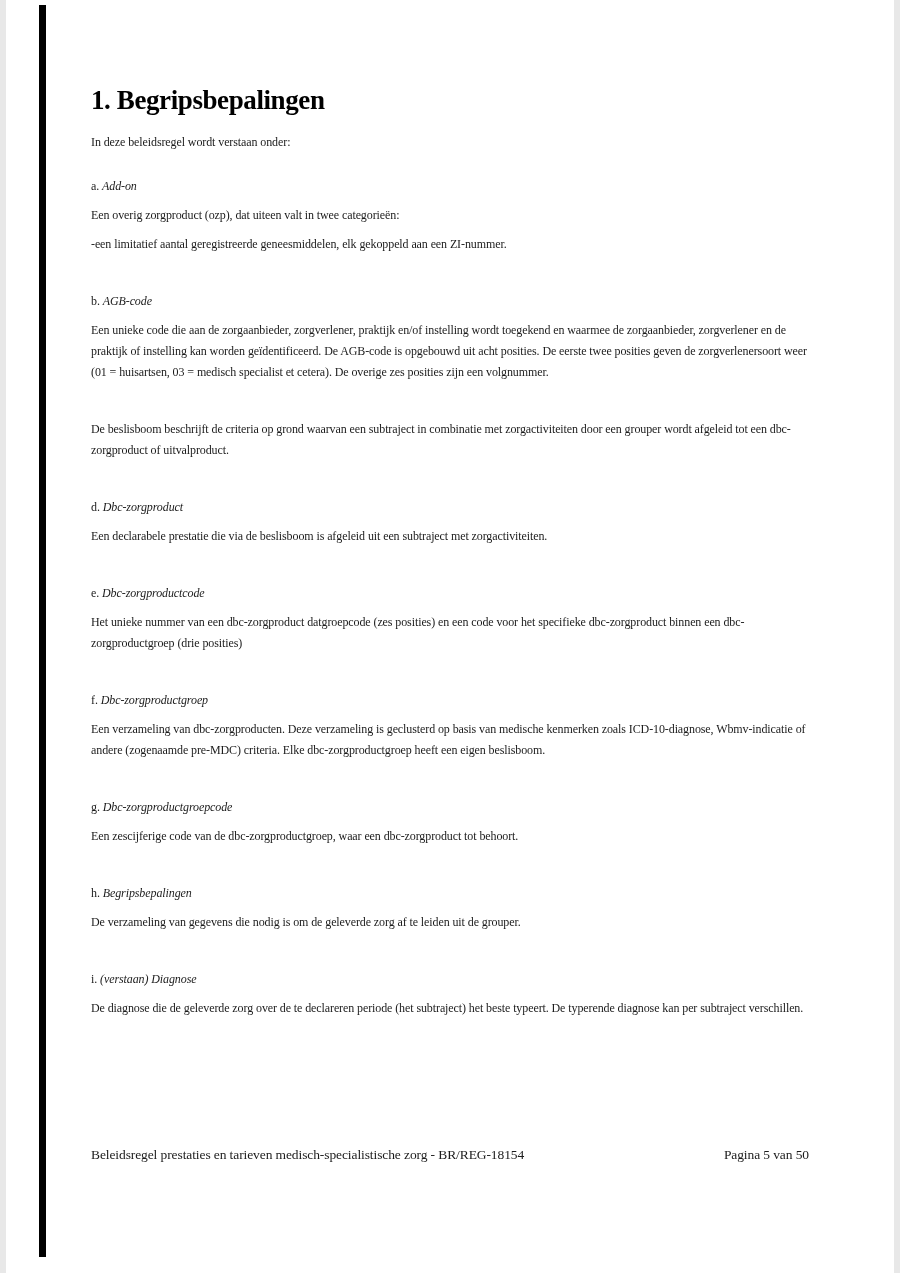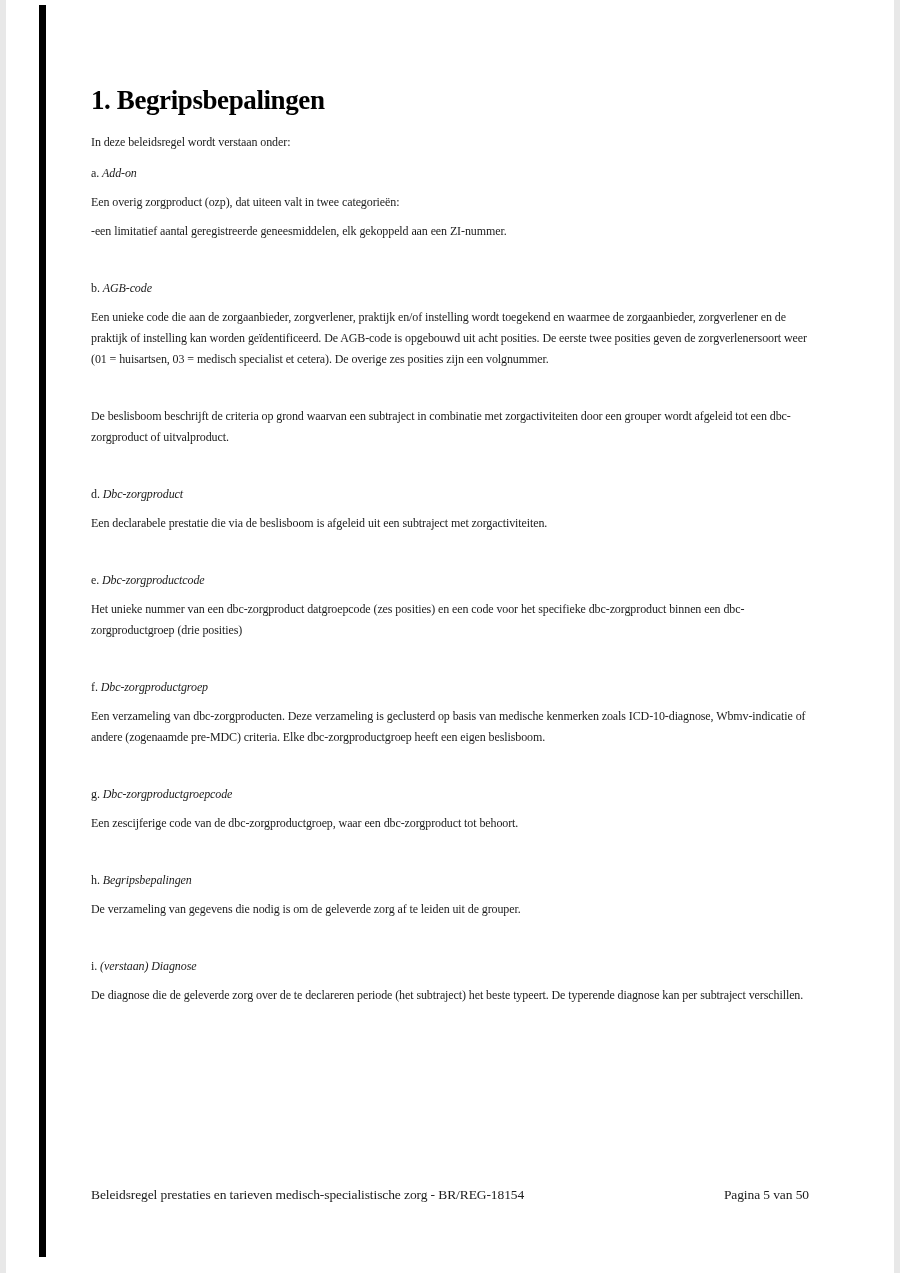--- a/index.html
+++ b/index.html
@@ -35,30 +35,30 @@
     color: var(--title-color, #000000);
     letter-spacing: -0.4px;
   }
   .intro, .para, .term {
     font-size: 12px;
     line-height: 21px;
     letter-spacing: -0.1px;
   }
   .intro { margin: 0; }
   .def { margin-top: 36px; }
-  .def.def-a { margin-top: 10px; }
+  .def.def-a { margin-top: 23px; }
   .term { margin: 0 0 8px 0; }
   .term em { font-style: italic; }
   .para { margin: 0; }
   .para + .para { margin-top: 8px; }
   .footer {
     position: absolute;
     left: 85px;
     right: 85px;
-    top: 1186px;
+    top: 1146px;
     display: flex;
     justify-content: space-between;
     align-items: baseline;
     font-size: 13.5px;
     line-height: 18px;
     letter-spacing: -0.1px;
   }
 </style>
 </head>
 <body>

